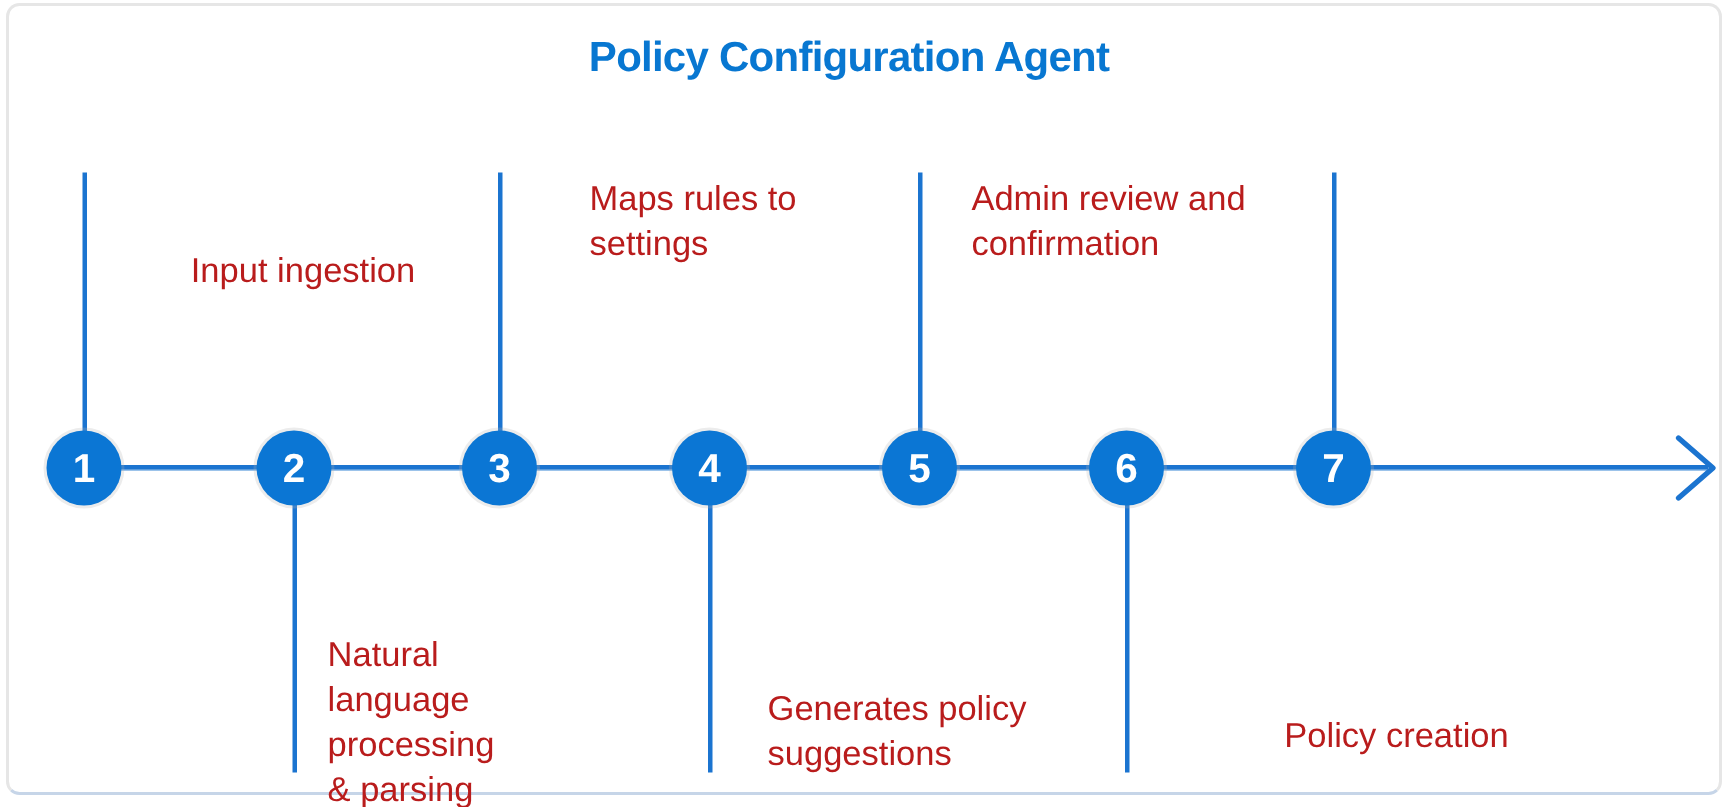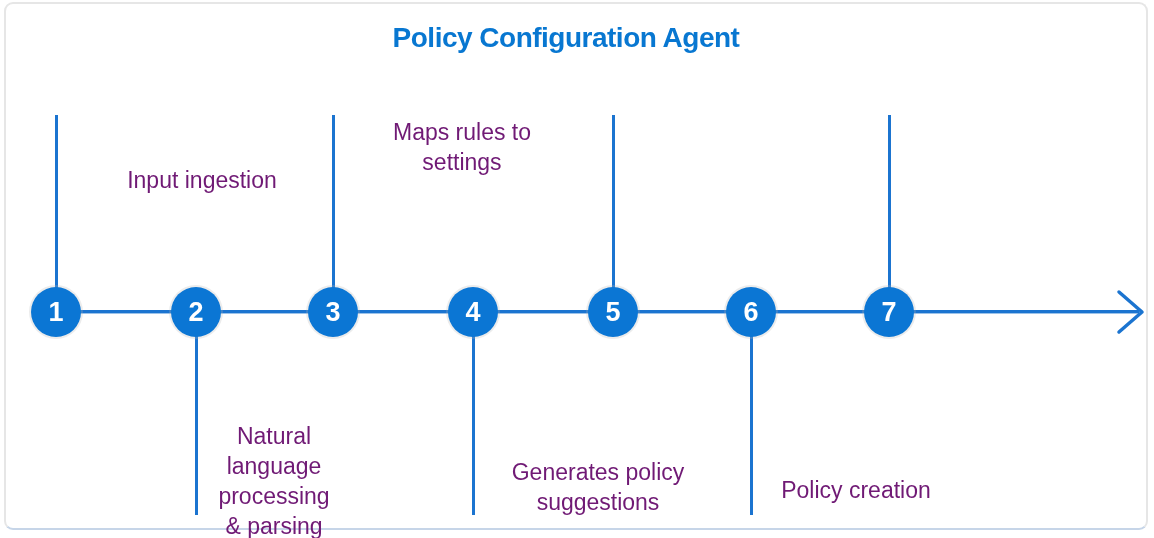--- a/index.html
+++ b/index.html
@@ -88,32 +88,32 @@
   .node.n2 { left: 165px; }
   .node.n3 { left: 302px; }
   .node.n4 { left: 442px; }
   .node.n5 { left: 582px; }
   .node.n6 { left: 720px; }
   .node.n7 { left: 858px; }
   
   .step-label {
     position: absolute;
     transform: translate(-50%, -50%);
-    color: #701a75;
+    color: #b91c1c;
     font-size: 23px;
     line-height: 30px;
-    text-align: center;
+    text-align: left;
     white-space: pre-line;
   }
   .lbl1 { left: 196px;  top: 158px; margin-top: 18px; }
   .lbl2 { left: 268px;  top: 466px; margin-top: 11px; }
   .lbl3 { left: 456px;  top: 143px; }
   .lbl4 { left: 592px;  top: 483px; }
   .lbl5 { left: 733px;  top: 143px; }
-  .lbl6 { left: 850px;  top: 486px; }
+  .lbl6 { left: 925px;  top: 486px; }
   .lbl7 { left: 1014px; top: 188px; }
 </style>
 </head>
 <body>
 
 <div class="page">
   <div class="card">
 
     <div class="title">Policy Configuration Agent</div>
 
@@ -154,16 +154,18 @@
 
     <div class="step-label lbl1">Input ingestion</div>
     <div class="step-label lbl2">Natural
 language
 processing
 &amp; parsing</div>
     <div class="step-label lbl3">Maps rules to
 settings</div>
     <div class="step-label lbl4">Generates policy
 suggestions</div>
+    <div class="step-label lbl5">Admin review and
+confirmation</div>
     <div class="step-label lbl6">Policy creation</div>
 
   </div>
 </div>
 
 </body></html>

